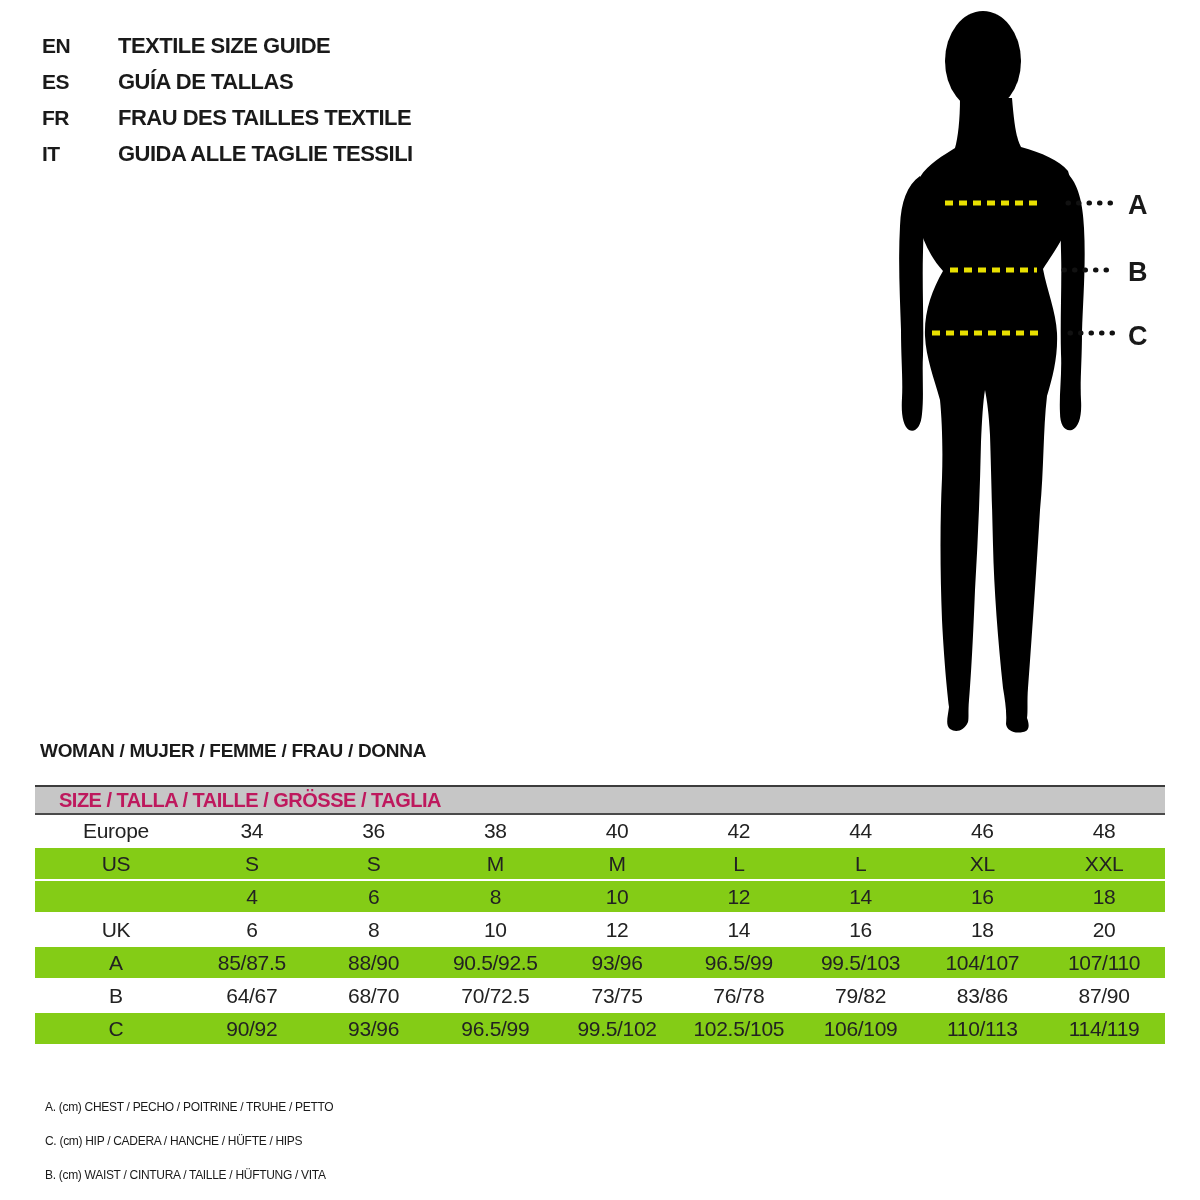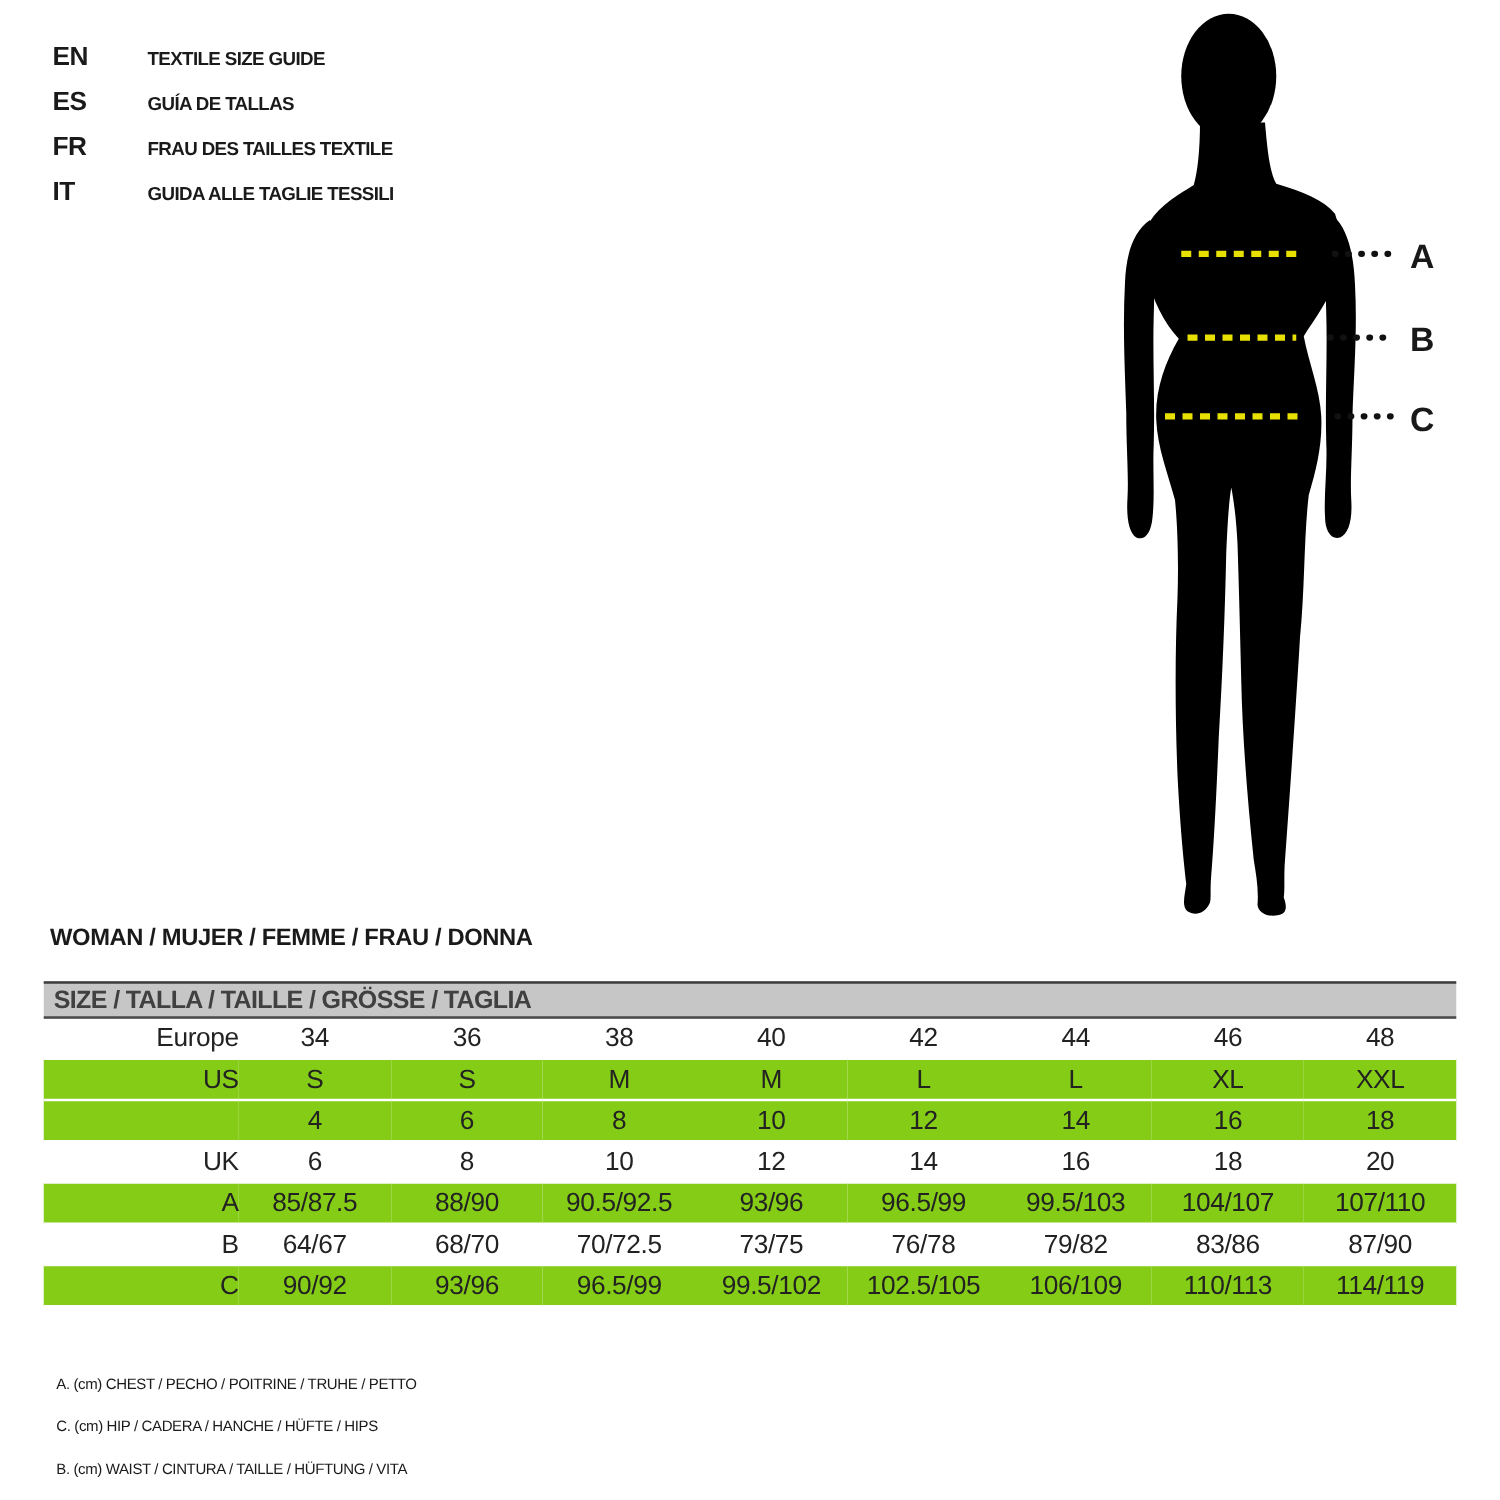--- a/index.html
+++ b/index.html
@@ -4,40 +4,40 @@
 <style>
   html,body{margin:0;padding:0;background:#fff;}
   .page{
     position:relative;width:1200px;height:1200px;background:#ffffff;overflow:hidden;
     font-family:"Liberation Sans",sans-serif;color:#1a1a1a;
   }
   
   .lang-list{position:absolute;left:42px;top:28px;}
   .lang-row{height:36px;line-height:36px;white-space:nowrap;}
   .lang-code{display:inline-block;width:76px;font-weight:bold;font-size:21px;letter-spacing:-0.5px;}
-  .lang-title{font-weight:bold;font-size:15px;letter-spacing:-0.5px;}
+  .lang-title{font-weight:bold;font-size:22px;letter-spacing:-0.5px;}
   
   .figure{position:absolute;left:890px;top:0;width:310px;height:740px;}
   .figure svg{display:block;width:310px;height:740px;}
   .marker-label{font-family:"Liberation Sans",sans-serif;font-weight:600;font-size:27px;fill:#191919;}
   
   .gender-heading{position:absolute;left:40px;top:740px;font-weight:bold;font-size:19px;letter-spacing:-0.3px;}
   
   .size-table{position:absolute;left:35px;top:785px;width:1130px;}
   .table-header{
     height:26px;line-height:26px;background:#c6c6c6;
     border-top:2px solid #3c3c3c;border-bottom:2px solid #4a4a4a;
-    font-weight:bold;font-size:20px;padding-left:8px;letter-spacing:-0.5px;color:#404040;
+    font-weight:bold;font-size:20px;padding-left:24px;letter-spacing:-0.5px;color:#be185d;
   }
   table.sizes{border-collapse:collapse;table-layout:fixed;width:1130px;}
   table.sizes td{
     height:31px;line-height:31px;font-size:21px;text-align:center;
     padding:0;border-bottom:2px solid #ffffff;color:#222;letter-spacing:-0.3px;
   }
-  table.sizes td.label-cell{text-align:right;padding-left:6px;}
+  table.sizes td.label-cell{text-align:center;padding-left:6px;}
   table.sizes tr.shaded td{background:#84cc16;}
   
   .legend{position:absolute;left:45px;top:1090px;}
   .legend-row{height:34px;line-height:34px;font-weight:normal;font-size:12px;letter-spacing:-0.3px;white-space:nowrap;}
 </style>
 </head>
 <body>
 
 <div class="page">
 

